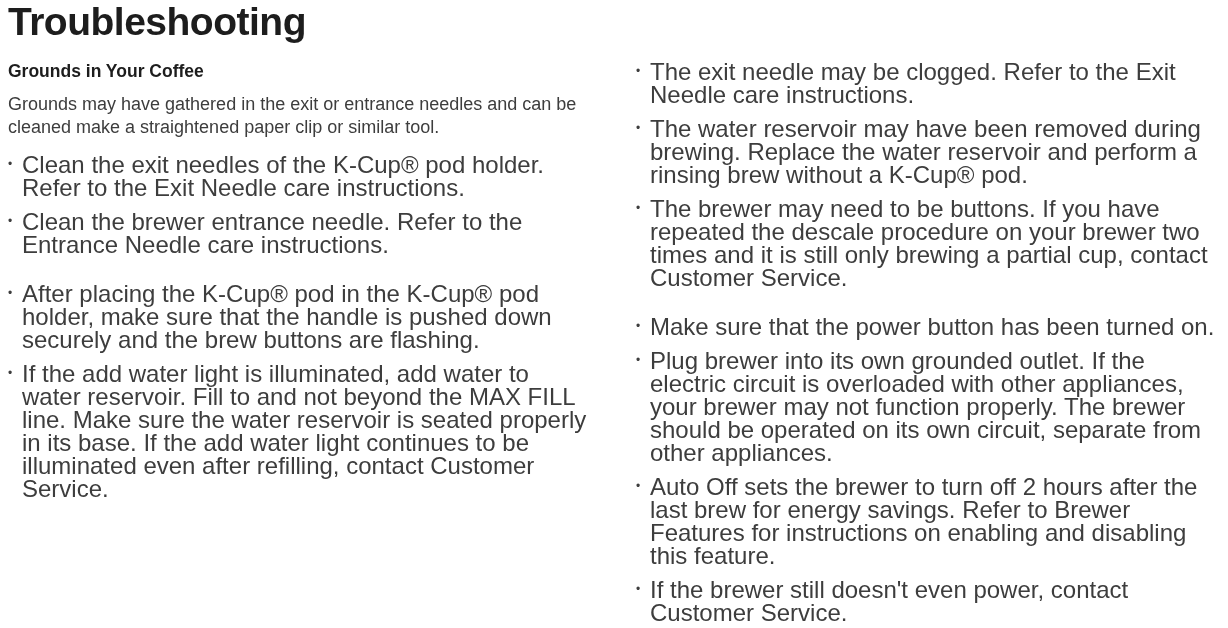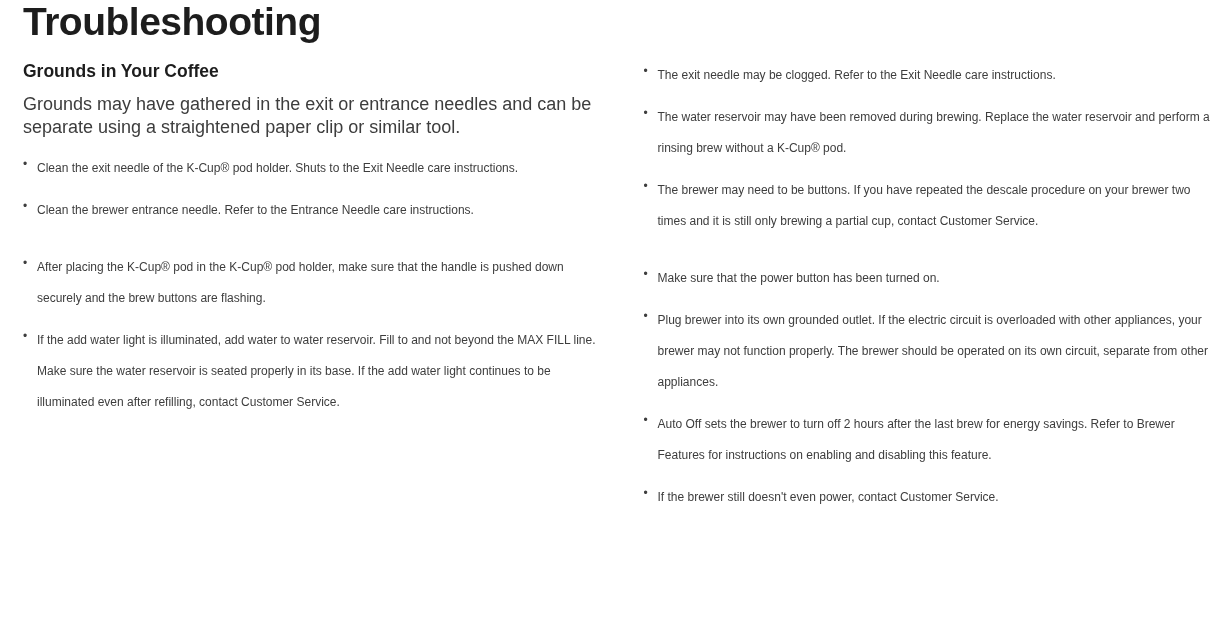--- a/index.html
+++ b/index.html
@@ -8,21 +8,21 @@
     height: 628px;
     background: #ffffff;
     font-family: "Liberation Sans", sans-serif;
     color: #3d3d3d;
     overflow: hidden;
   }
   .page {
     box-sizing: border-box;
     width: 1228px;
     height: 628px;
-    padding: 2px 12px 0 23px;
+    padding: 2px 12px 0 8px;
   }
   .page-title {
     margin: 0 0 17px 0;
     font-size: 39px;
     line-height: 1.05;
     font-weight: 700;
     letter-spacing: -0.5px;
     color: #1d1d1d;
   }
   .columns {
@@ -58,38 +58,38 @@
   .bullets li:last-child { margin-bottom: 0; }
   .marker {
     flex: 0 0 14px;
     font-size: 12px;
     line-height: 23.5px;
     color: #3d3d3d;
     user-select: none;
   }
   .btext {
     flex: 1 1 auto;
-    font-size: 12px;
-    line-height: 31px;
+    font-size: 24px;
+    line-height: 23px;
   }
 </style>
 </head>
 <body>
 
 <div class="page">
   <h1 class="page-title">Troubleshooting</h1>
   <div class="columns">
     <div class="col">
         <section class="section">
           <h2 class="section-heading">Grounds in Your Coffee</h2>
-          <p class="intro">Grounds may have gathered in the exit or entrance needles and can be separate using a straightened paper clip or similar tool.</p>
+          <p class="intro">Grounds may have gathered in the exit or entrance needles and can be cleaned make a straightened paper clip or similar tool.</p>
           <ul class="bullets">
             <li>
               <span class="marker">•</span>
-              <span class="btext">Clean the exit needle of the K-Cup® pod holder. Shuts to the Exit Needle care instructions.</span>
+              <span class="btext">Clean the exit needles of the K-Cup® pod holder. Refer to the Exit Needle care instructions.</span>
             </li>
             <li>
               <span class="marker">•</span>
               <span class="btext">Clean the brewer entrance needle. Refer to the Entrance Needle care instructions.</span>
             </li>
           </ul>
         </section>
         <section class="section">
           <ul class="bullets">
             <li>

